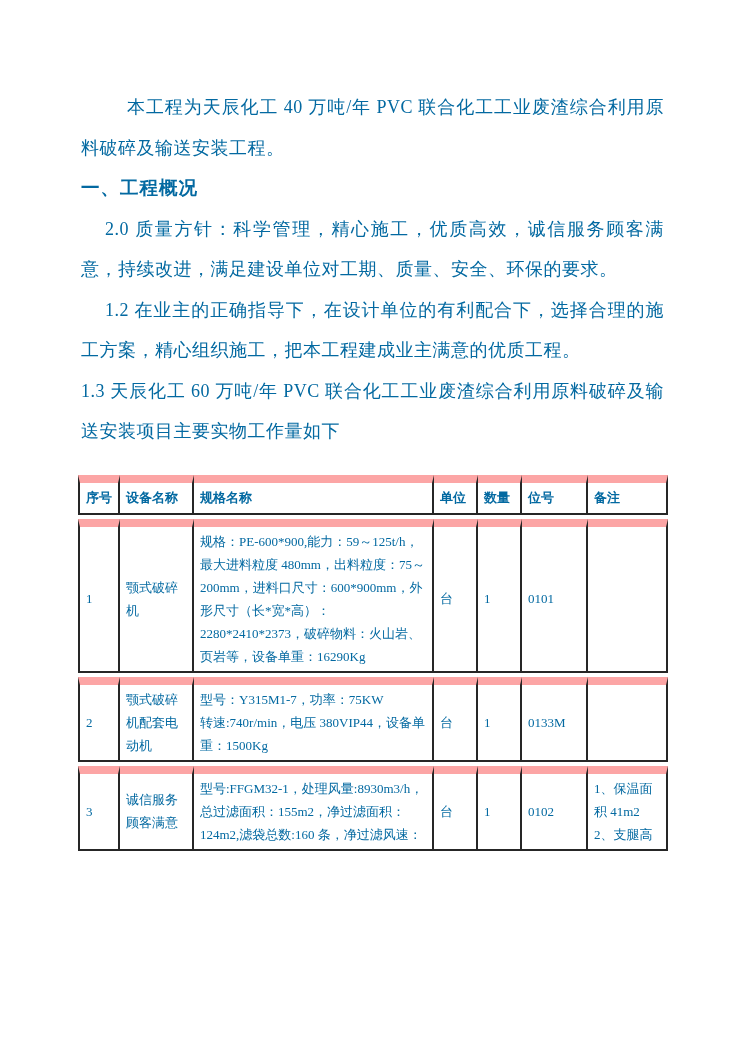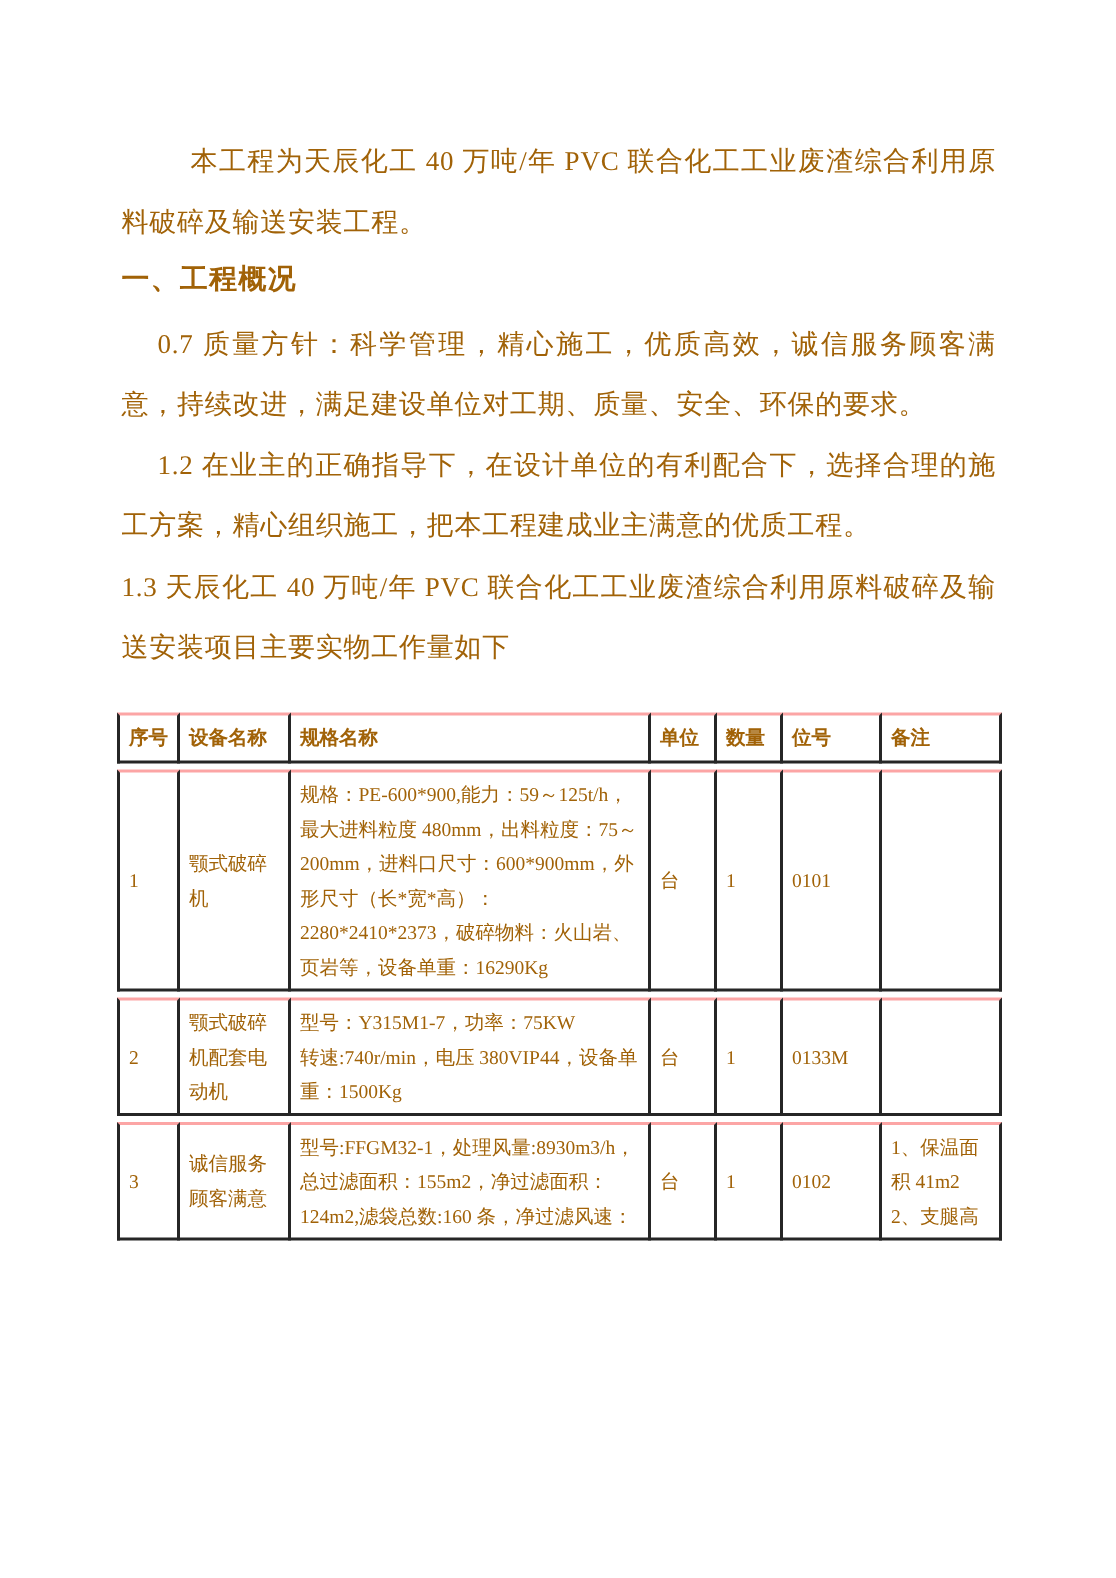--- a/index.html
+++ b/index.html
@@ -3,56 +3,55 @@
 <meta charset="utf-8">
 <style>
   html, body { margin: 0; padding: 0; background: #ffffff; }
   .page {
     width: 744px;
     height: 1052px;
     background: #ffffff;
     overflow: hidden;
     position: relative;
     font-family: "Liberation Serif", "DejaVu Serif", serif;
-    color: #a16207;
+    color: #0369a1;
     box-sizing: border-box;
   }
   .content {
     padding: 87px 80px 0 81px;
   }
   .para {
     font-size: 18px;
     line-height: 40.5px;
     margin: 0;
     text-align: justify;
     letter-spacing: 0.5px;
   }
   .heading {
     font-size: 18.5px;
     font-weight: bold;
     line-height: 40.5px;
     margin: 0;
     letter-spacing: 1px;
-    font-family: Liberation Mono, monospace;
   }
   .ind-1 { text-indent: 46px; }
   .ind-2 { text-indent: 32px; }
   .ind-3 { text-indent: 24px; }
 
   table.spec-table {
     margin-top: 19px;
     margin-left: -3px;
     border-collapse: separate;
     border-spacing: 0 4px;
     table-layout: fixed;
     width: 590px;
     font-size: 13px;
   }
   .spec-table th, .spec-table td {
-    border-top: 2px solid #fca5a5;
+    border-top: 8px solid #fca5a5;
     border-bottom: 2px solid #262626;
     border-right: 2px solid #262626;
     padding: 3px 6px;
     vertical-align: middle;
     text-align: left;
     line-height: 23px;
     overflow-wrap: break-word;
     box-sizing: border-box;
   }
   .spec-table th:first-child, .spec-table td:first-child {
@@ -77,25 +76,25 @@
 <body>
 
 <div class="page">
   <div class="content">
 
     <p class="para ind-1">本工程为天辰化工 40 万吨/年 PVC 联合化工工业废渣综合利用原料破碎及输送安装工程。</p>
 
     <h2 class="heading">一、工程概况</h2>
 
 
-    <p class="para ind-3">0.7 质量方针：科学管理，精心施工，优质高效，诚信服务顾客满意，持续改进，满足建设单位对工期、质量、安全、环保的要求。</p>
+    <p class="para ind-3">2.0 质量方针：科学管理，精心施工，优质高效，诚信服务顾客满意，持续改进，满足建设单位对工期、质量、安全、环保的要求。</p>
 
     <p class="para ind-3">1.2 在业主的正确指导下，在设计单位的有利配合下，选择合理的施工方案，精心组织施工，把本工程建成业主满意的优质工程。</p>
 
-    <p class="para">1.3 天辰化工 40 万吨/年 PVC 联合化工工业废渣综合利用原料破碎及输送安装项目主要实物工作量如下</p>
+    <p class="para">1.3 天辰化工 60 万吨/年 PVC 联合化工工业废渣综合利用原料破碎及输送安装项目主要实物工作量如下</p>
 
     <table class="spec-table">
       <colgroup>
         <col style="width:42px">
         <col style="width:74px">
         <col style="width:240px">
         <col style="width:44px">
         <col style="width:44px">
         <col style="width:66px">
         <col style="width:80px">

